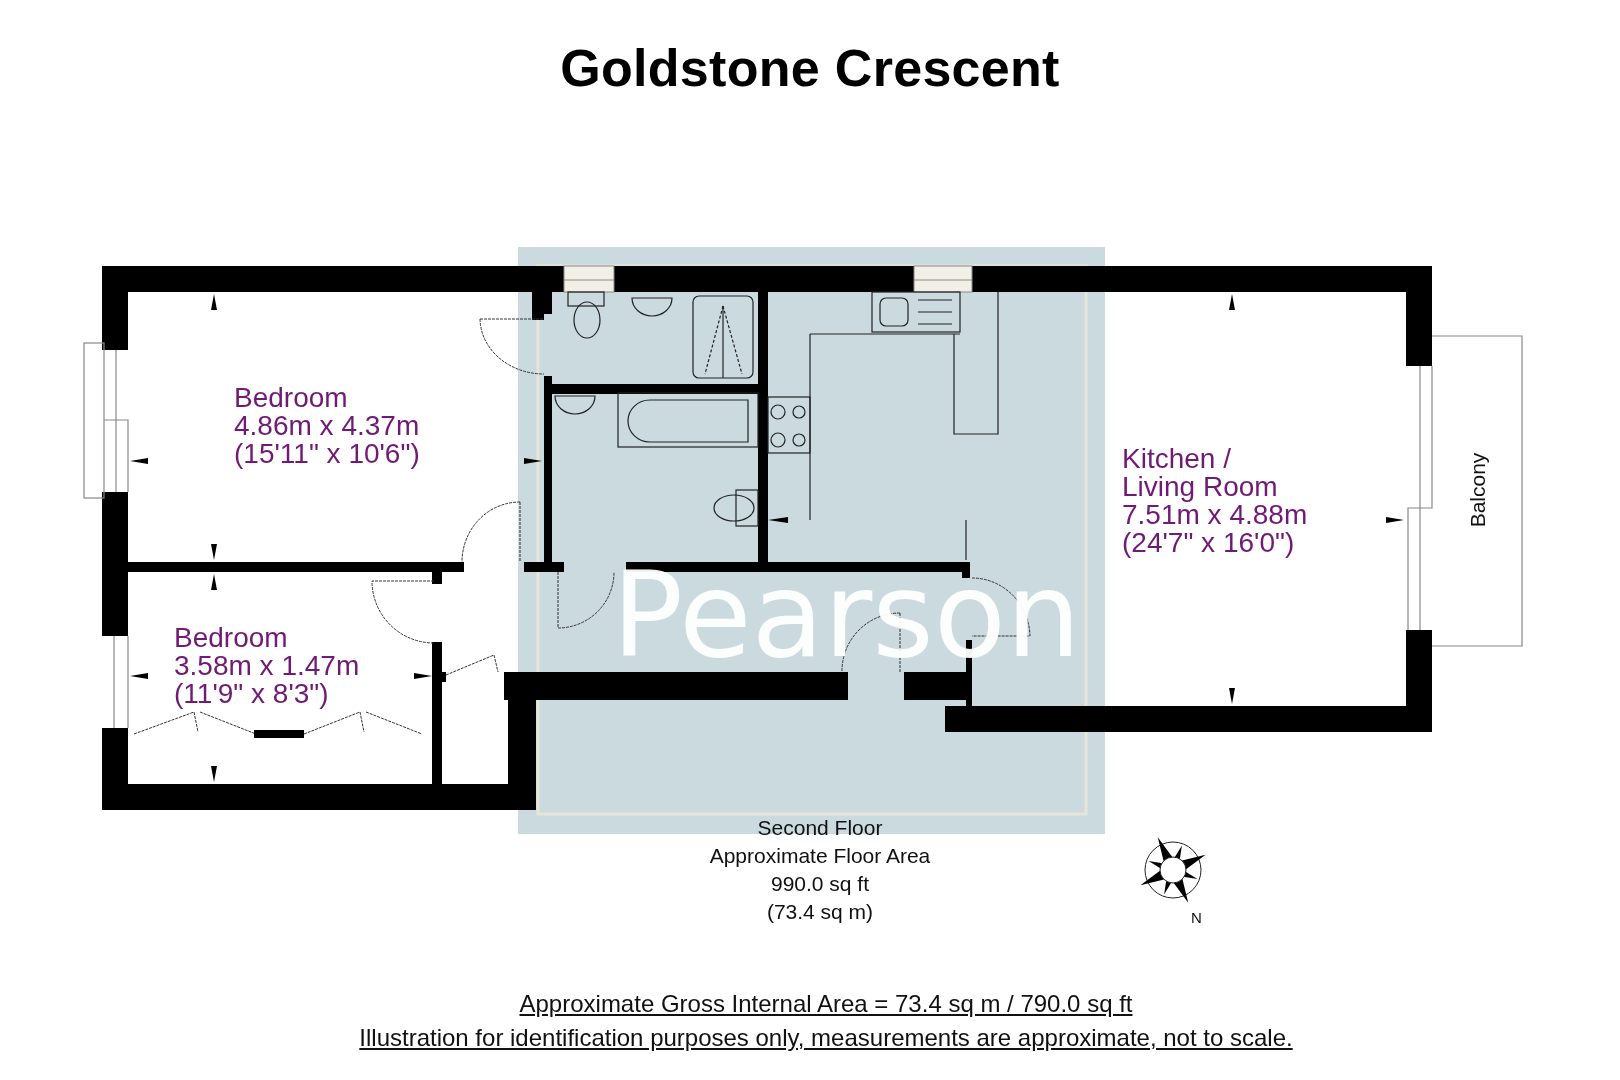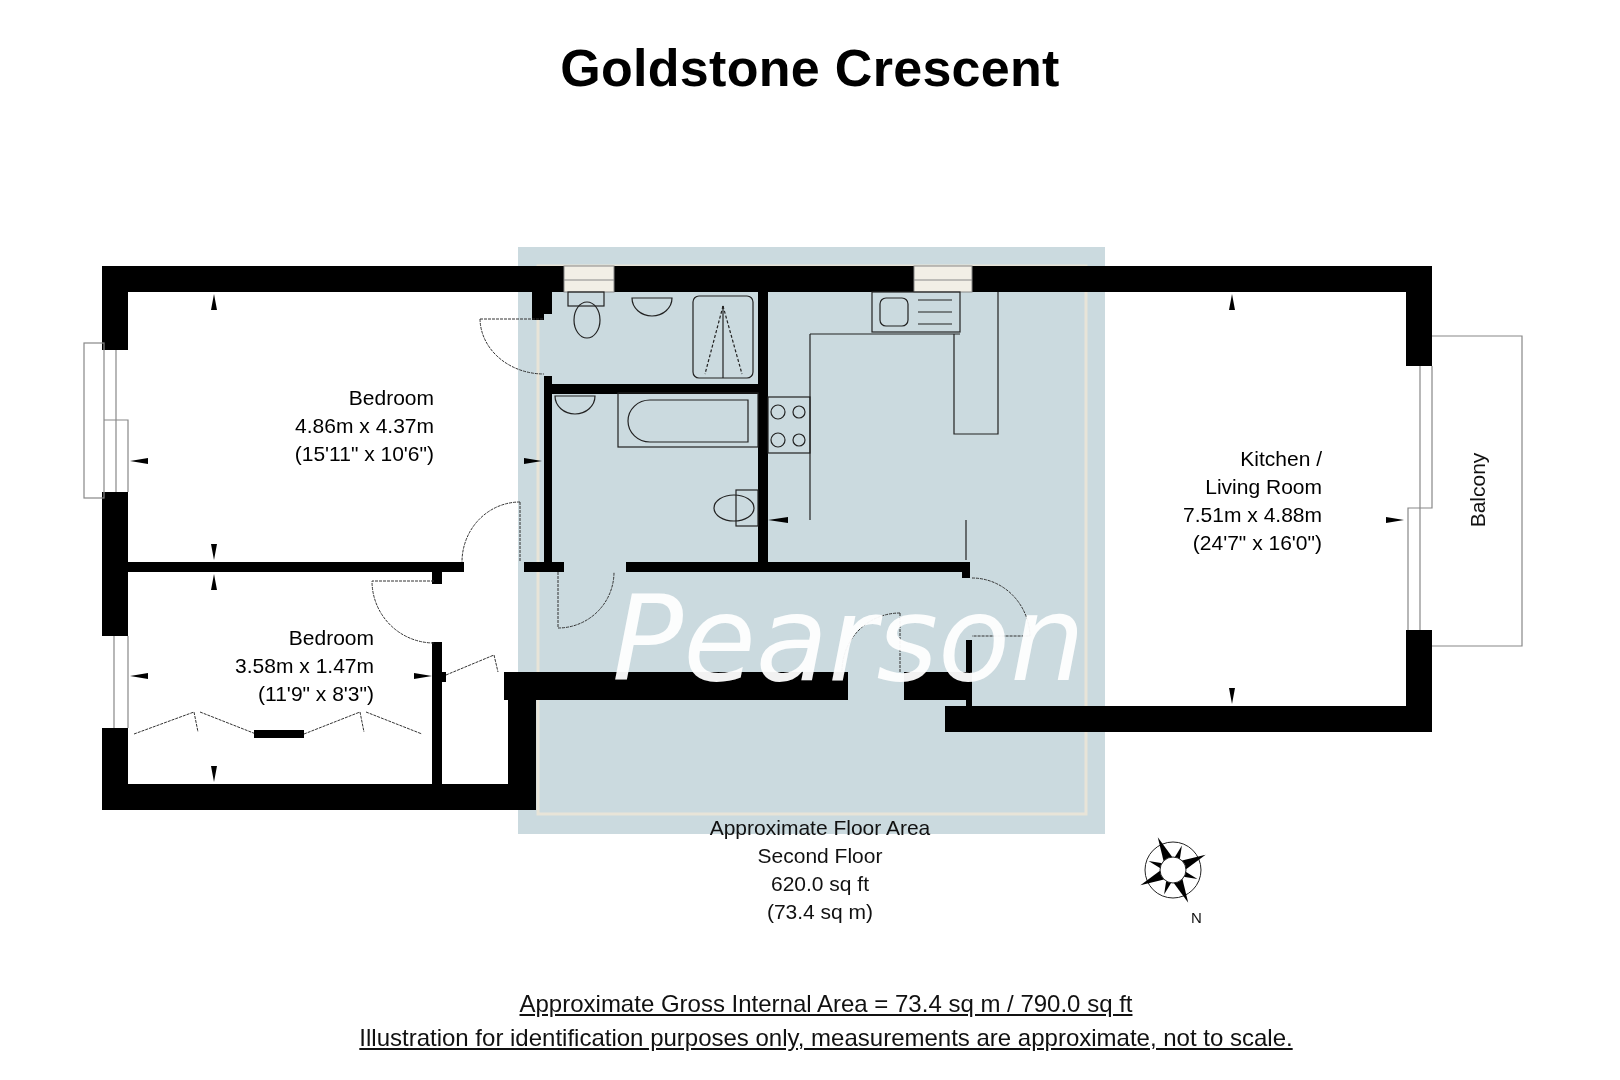--- a/index.html
+++ b/index.html
@@ -1,21 +1,21 @@
 <!DOCTYPE html>
 <html><head>
 <meta charset="utf-8">
 <style>
   html, body { margin: 0; padding: 0; background: #ffffff; }
   body { width: 1620px; height: 1080px; position: relative; overflow: hidden;
          font-family: "Liberation Sans", "DejaVu Sans", sans-serif; color: #111; }
   .title { position: absolute; left: 0; width: 1620px; top: 38px; text-align: center;
            font-weight: bold; font-size: 52px; letter-spacing: 0.3px; color: #000; }
   svg.plan { position: absolute; left: 0; top: 0; }
-  .room-label { position: absolute; text-align: right; font-size: 21px; line-height: 28px; color: #000000; }
+  .room-label { position: absolute; text-align: left; font-size: 28px; line-height: 28px; color: #701a75; }
   .floor-label { position: absolute; left: 620px; width: 400px; top: 814px; text-align: center;
                  font-size: 21px; line-height: 28px; color: #111; }
   .footer { position: absolute; left: 16px; width: 1620px; text-align: center; font-size: 24px; color: #111; text-decoration: underline; }
   .balcony { position: absolute; left: 1428px; top: 478px; transform: rotate(-90deg); transform-origin: center;
              font-size: 21px; width: 100px; text-align: center; }
   .compass-n { position: absolute; left: 1191px; top: 909px; font-size: 15px; }
   .watermark { position: absolute; left: 612px; width: 440px; text-align: center; color: #ffffff;
                font-size: 118px; line-height: 118px; font-family: "DejaVu Sans", sans-serif; opacity: 0.95; }
 </style>
 </head>
@@ -155,21 +155,21 @@
     <polygon points="0,-36 6,-6 0,0 -6,-6" fill="#000" transform="rotate(155)"></polygon>
     <polygon points="0,-36 6,-6 0,0 -6,-6" fill="#000" transform="rotate(245)"></polygon>
     <polygon points="0,-26 4,-6 -4,-6" fill="#000" transform="rotate(20)"></polygon>
     <polygon points="0,-26 4,-6 -4,-6" fill="#000" transform="rotate(110)"></polygon>
     <polygon points="0,-26 4,-6 -4,-6" fill="#000" transform="rotate(200)"></polygon>
     <polygon points="0,-26 4,-6 -4,-6" fill="#000" transform="rotate(290)"></polygon>
     <circle r="13" fill="#fff" stroke="#222" stroke-width="1"></circle>
   </g>
 </svg>
 
-<div class="watermark" style="top:580px;font-style:italic;">
+<div class="watermark" style="top:556px;">
   <div>Pearson</div>
 </div>
 
 <div class="room-label" style="left:234px; width:200px; top:384px;">
   <div>Bedroom</div>
   <div>4.86m x 4.37m</div>
   <div>(15'11" x 10'6")</div>
 </div>
 
 <div class="room-label" style="left:174px; width:200px; top:624px;">
@@ -181,22 +181,22 @@
 <div class="room-label" style="left:1122px; width:200px; top:445px;">
   <div>Kitchen /</div>
   <div>Living Room</div>
   <div>7.51m x 4.88m</div>
   <div>(24'7" x 16'0")</div>
 </div>
 
 <div class="balcony">Balcony</div>
 
 <div class="floor-label">
+  <div>Second Floor</div>
   <div>Approximate Floor Area</div>
-  <div>Second Floor</div>
-  <div>620.0 sq ft</div>
+  <div>990.0 sq ft</div>
   <div>(73.4 sq m)</div>
 </div>
 
 <div class="compass-n">N</div>
 
 <div class="footer" style="top:990px;">Approximate Gross Internal Area = 73.4 sq m / 790.0 sq ft</div>
 <div class="footer" style="top:1024px;">Illustration for identification purposes only, measurements are approximate, not to scale.</div>
 
 </body></html>

